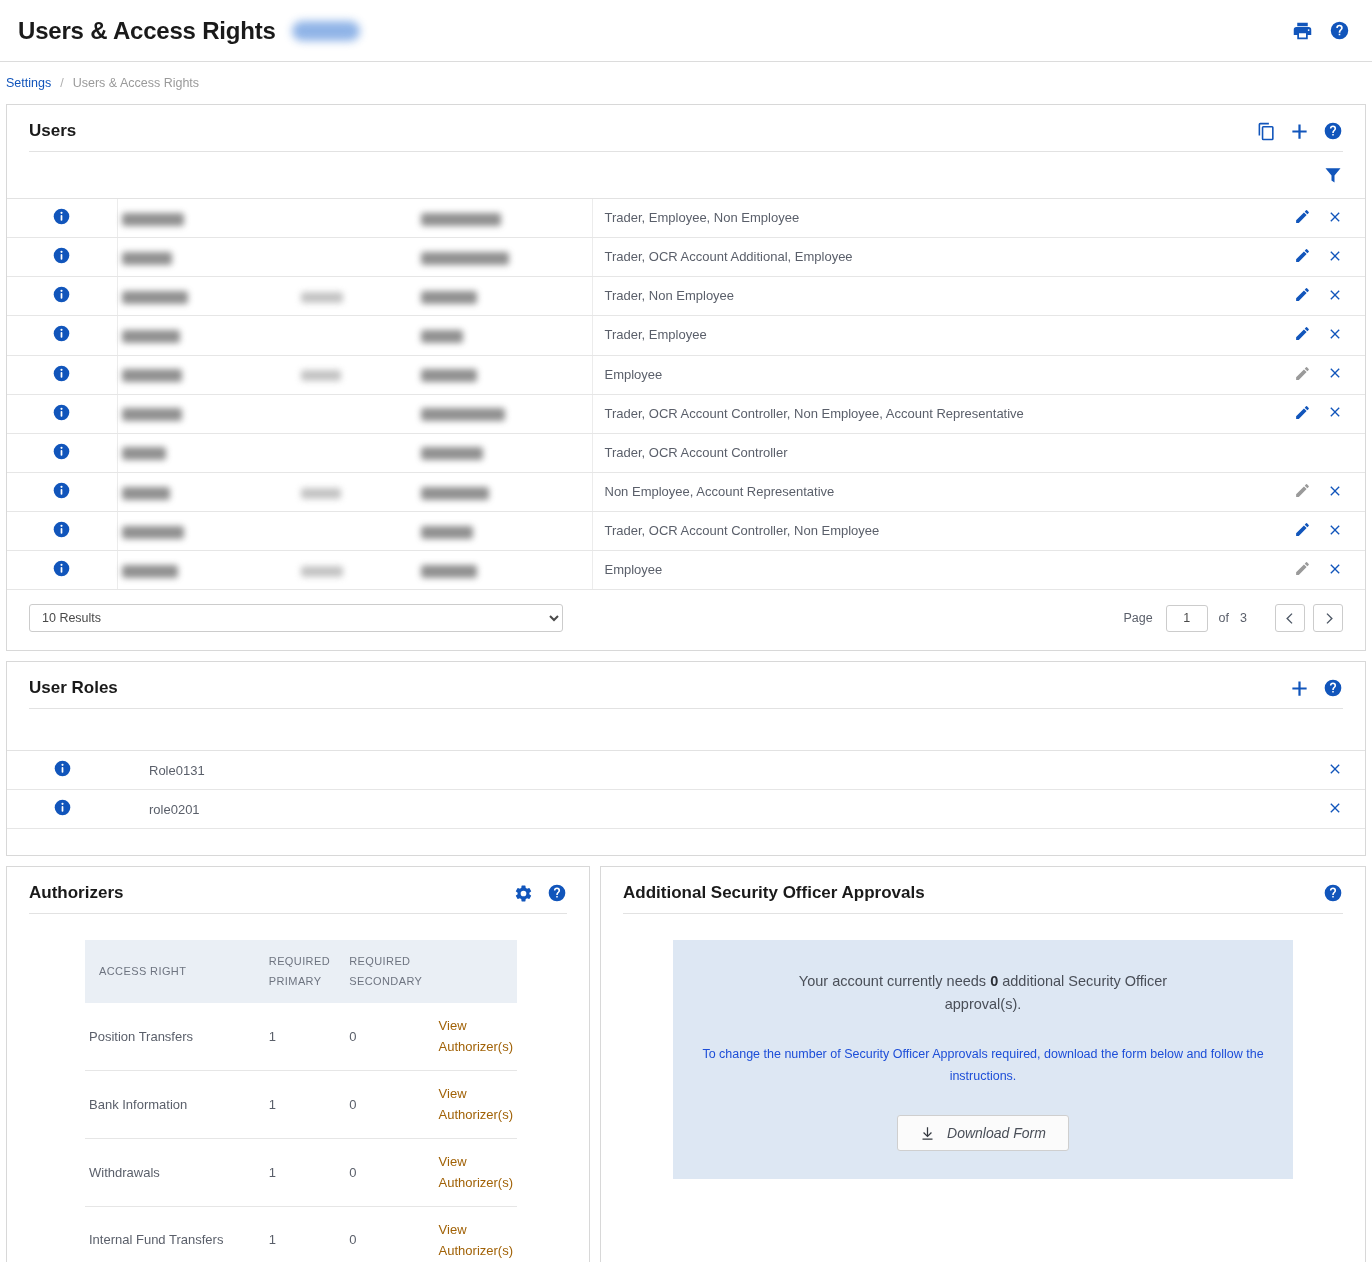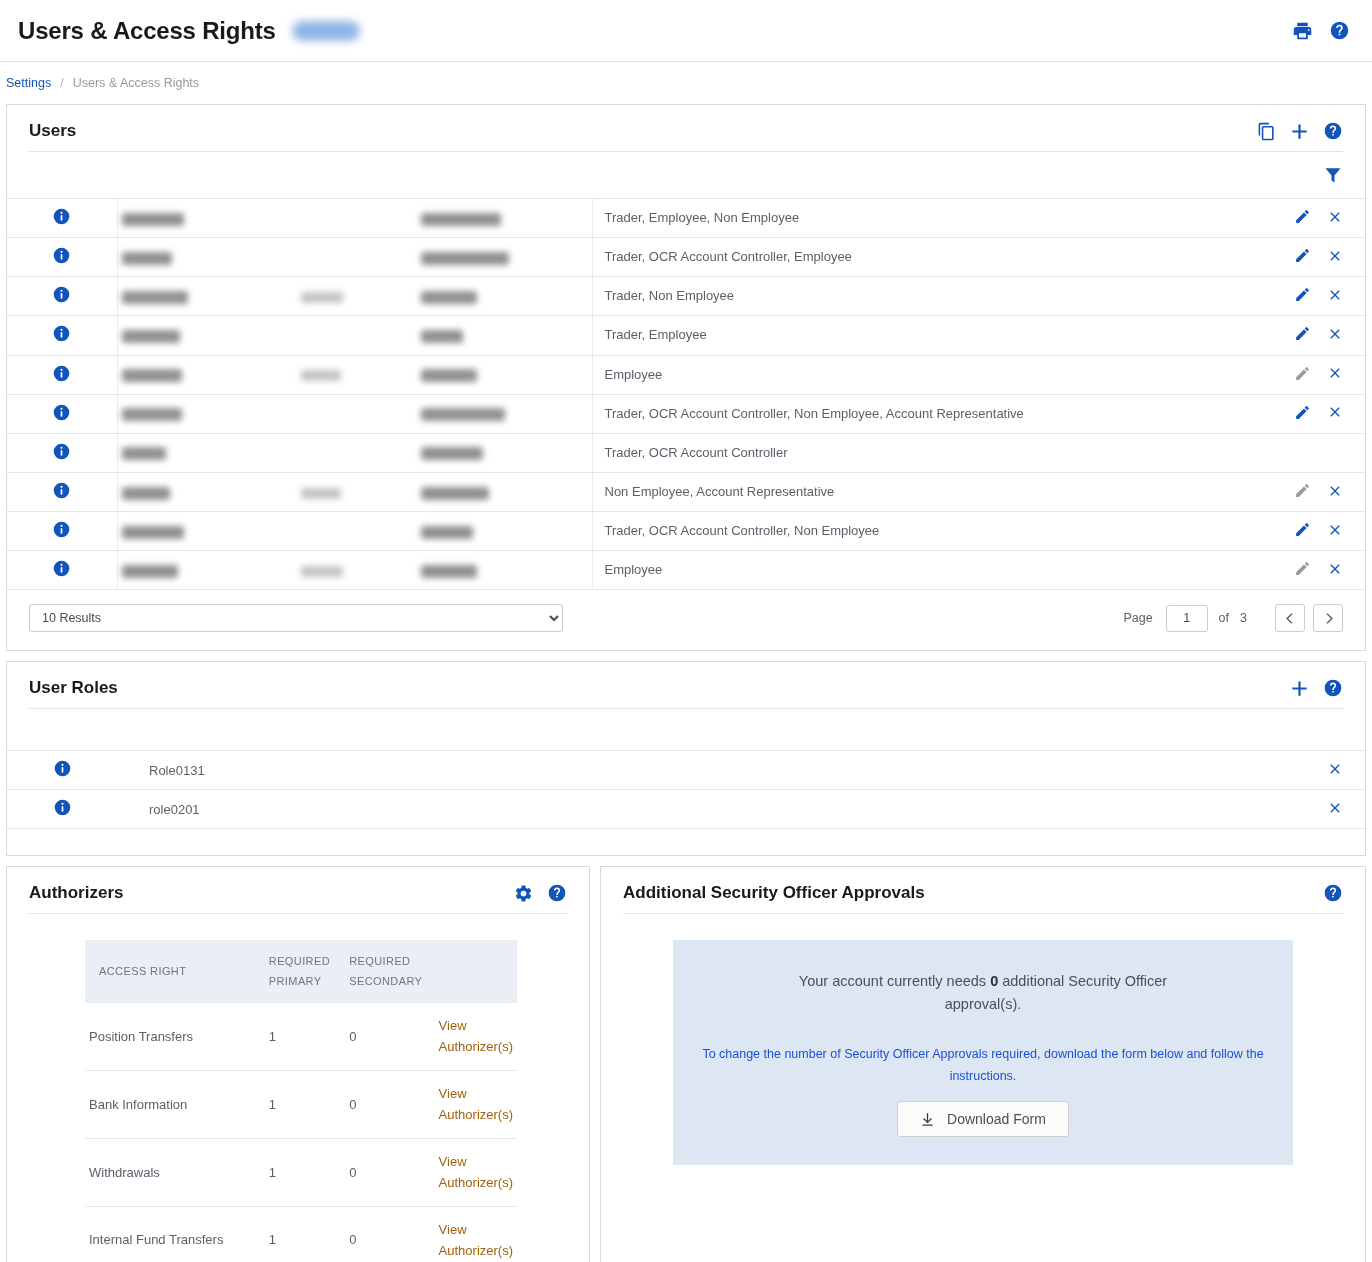--- a/index.html
+++ b/index.html
@@ -236,32 +236,33 @@
     margin: 0 auto;
   }
   .aso-need b { color: #2b2f36; }
   .aso-sub {
     margin-top: 28px;
     font-size: 12.5px;
     color: #1d4ed8;
     line-height: 1.72;
   }
   .dl-btn {
-    margin-top: 14px;
+    margin-top: 28px;
     display: inline-flex;
     align-items: center;
     gap: 12px;
     background: #fbfbfb;
     border: 1px solid #cfcfcf;
     border-radius: 3px;
     padding: 9px 22px;
     font-size: 14px;
     color: #4a4f58;
     cursor: pointer;
     font-family: "Liberation Sans", sans-serif;
+    font-style: italic;
   }
   .dl-btn svg { fill: #33383f; }
 
   .page-bottom-pad { height: 8px; }
 </style>
 </head>
 <body>
 
 <div class="page">
 
@@ -350,21 +351,21 @@
             <td class="c-info"><span class="ico">
                 <svg width="17" height="17" viewBox="0 0 24 24">
                   <circle cx="12" cy="12" r="11" fill="#1155bb"></circle>
                   <rect x="10.8" y="10" width="2.4" height="8" rx="1.1" fill="#fff"></rect>
                   <circle cx="12" cy="6.8" r="1.5" fill="#fff"></circle>
                 </svg>
               </span></td>
             <td class="c-user row-sep-left"><span class="blur-dark" style="width:50px"></span></td>
             <td class="c-flag"></td>
             <td class="c-name"><span class="blur-dark" style="width:88px"></span></td>
-            <td class="c-roles row-sep-left">Trader, OCR Account Controller, Employee</td>
+            <td class="c-roles row-sep-left">Trader, OCR Account Additional, Employee</td>
             <td class="c-edit"><span class="ico">
                 <svg width="17" height="17" viewBox="0 0 24 24">
                   <path fill="#1155bb" d="M3 17.25V21h3.75L17.8 9.94l-3.75-3.75L3 17.25zM20.7 7.04a1 1 0 0 0 0-1.41l-2.34-2.34a1 1 0 0 0-1.41 0l-1.83 1.83 3.75 3.75 1.83-1.83z"></path>
                 </svg>
               </span></td>
             <td class="c-del"><span class="ico">
                 <svg width="16" height="16" viewBox="0 0 24 24">
                   <path fill="#1155bb" d="M19 6.4 17.6 5 12 10.6 6.4 5 5 6.4 10.6 12 5 17.6 6.4 19 12 13.4 17.6 19 19 17.6 13.4 12z"></path>
                 </svg>
               </span></td>

